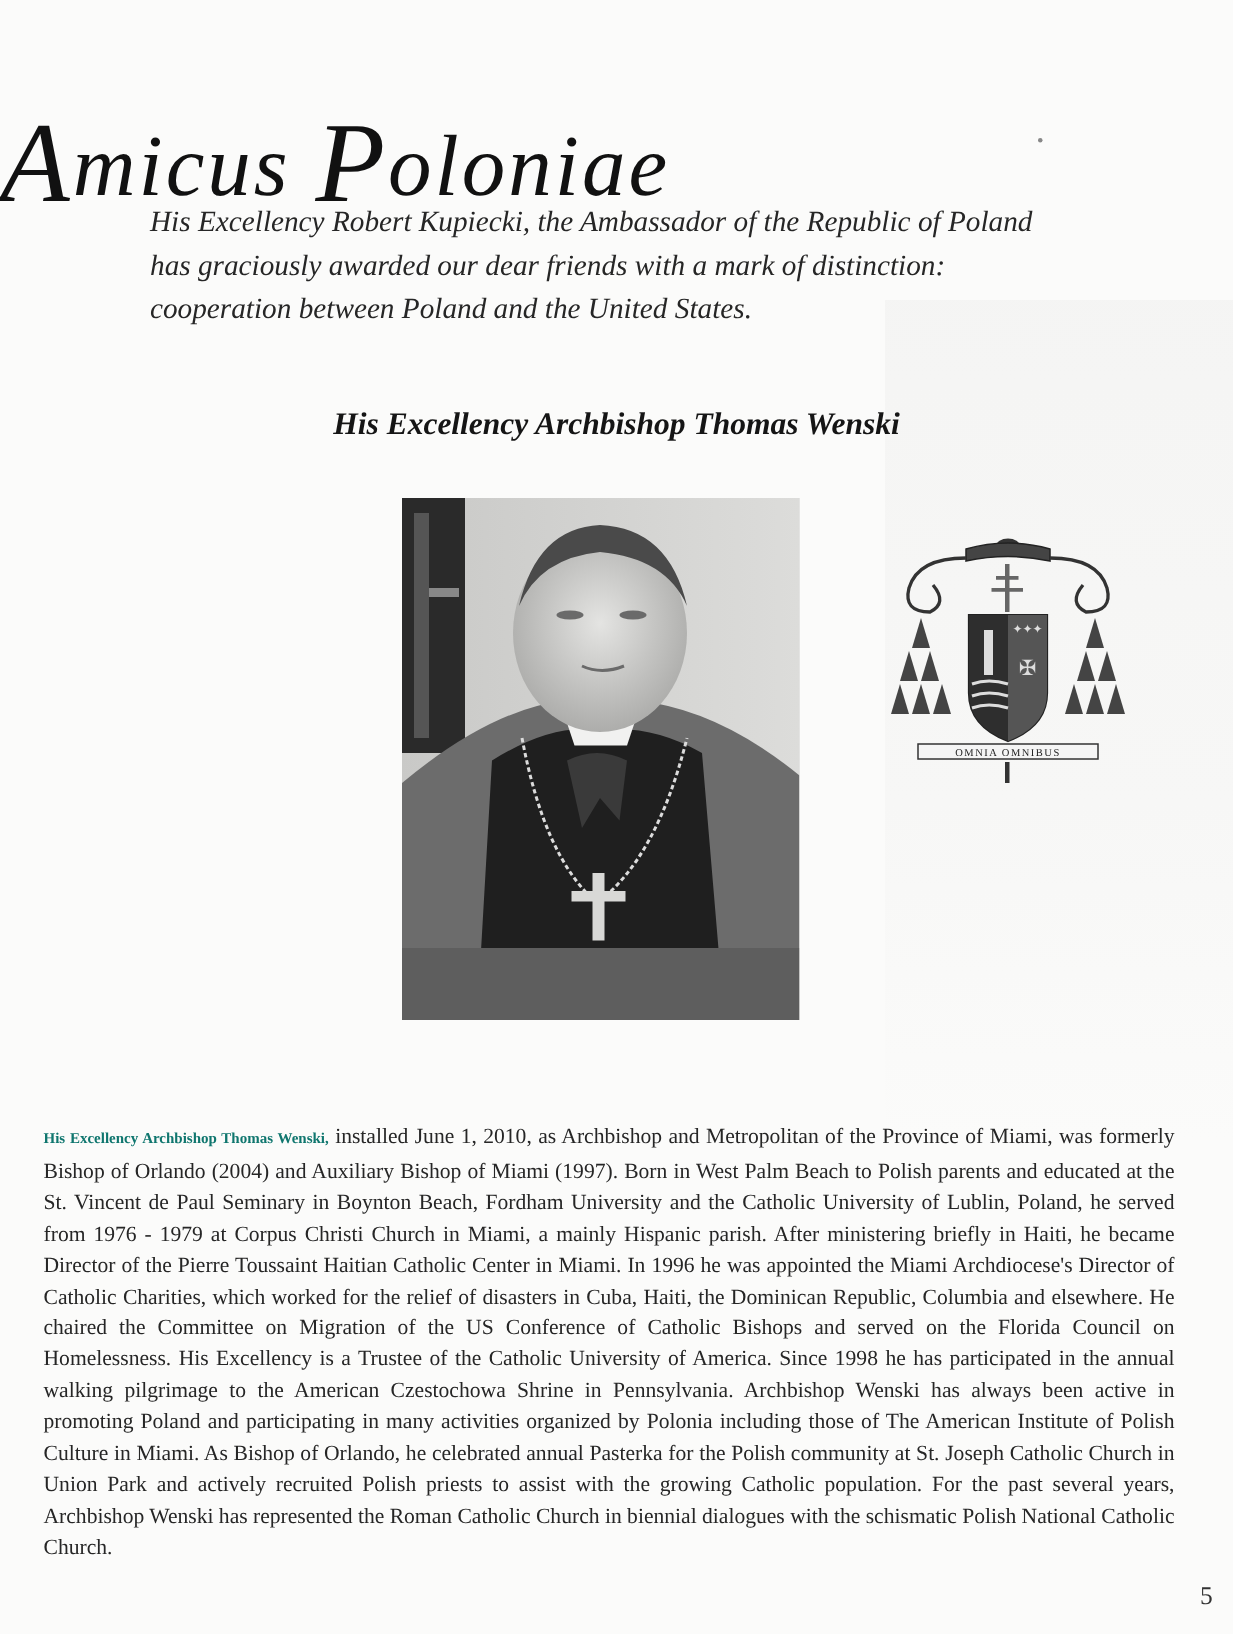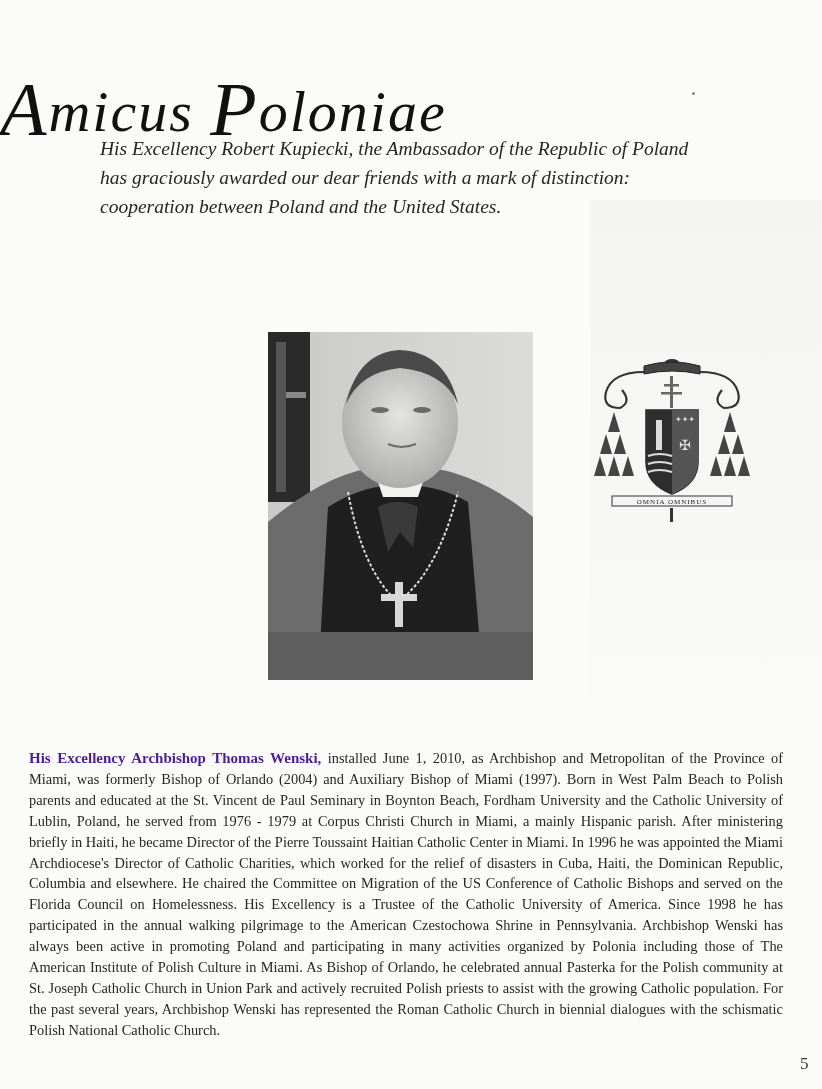--- a/index.html
+++ b/index.html
@@ -52,21 +52,21 @@
   .coat {
     position: absolute; left: 592px; top: 352px; width: 160px; height: 172px;
   }
   .bio {
     position: absolute; left: 29px; width: 754px; top: 748px;
     font-size: 14.4px;
     line-height: 20.9px;
     text-align: justify;
     color: #262626;
   }
-  .bio b { color: #4c1d95; font-size: 15px; }
+  .bio b { color: #0f766e; font-size: 10px; }
   .pageno {
     position: absolute; left: 800px; top: 1054px;
     font-size: 17px; color: #333;
   }
   .dot { position:absolute; left:692px; top:92px; width:3px; height:3px; background:#888; border-radius:50%; }
 </style>
 </head>
 <body>
 
 <div class="page">
@@ -76,20 +76,21 @@
   <div class="title">
     <span class="flourish">A</span><span>micus </span><span class="flourish">P</span><span>oloniae</span>
   </div>
 
   <div class="intro">
     <div>His Excellency Robert Kupiecki, the Ambassador of the Republic of Poland</div>
     <div>has graciously awarded our dear friends with a mark of distinction:</div>
     <div>cooperation between Poland and the United States.</div>
   </div>
 
+  <div class="honoree">His Excellency Archbishop Thomas Wenski</div>
 
   <div class="portrait">
     <svg width="265" height="348" viewBox="0 0 265 348">
       <defs>
         <linearGradient id="bg" x1="0" y1="0" x2="1" y2="0">
           <stop offset="0" stop-color="#c9c9c7"></stop>
           <stop offset="1" stop-color="#dcdcda"></stop>
         </linearGradient>
         <radialGradient id="face" cx="0.5" cy="0.45" r="0.6">
           <stop offset="0" stop-color="#e4e4e2"></stop>

